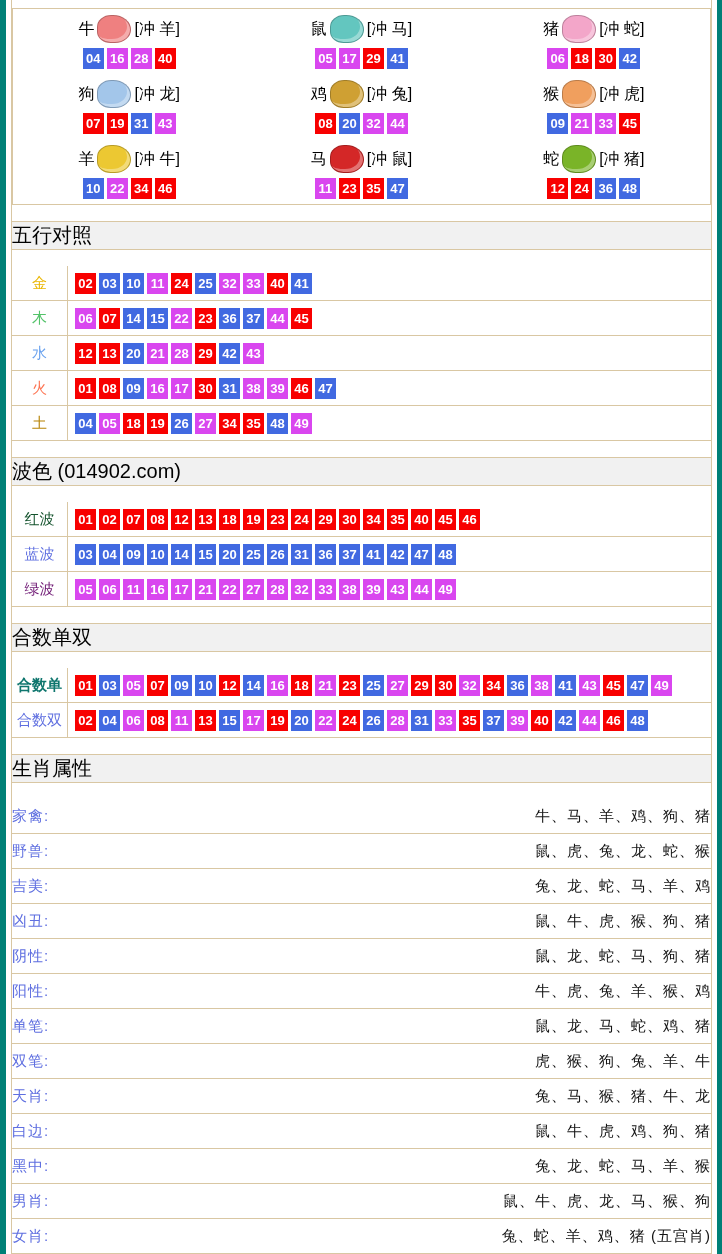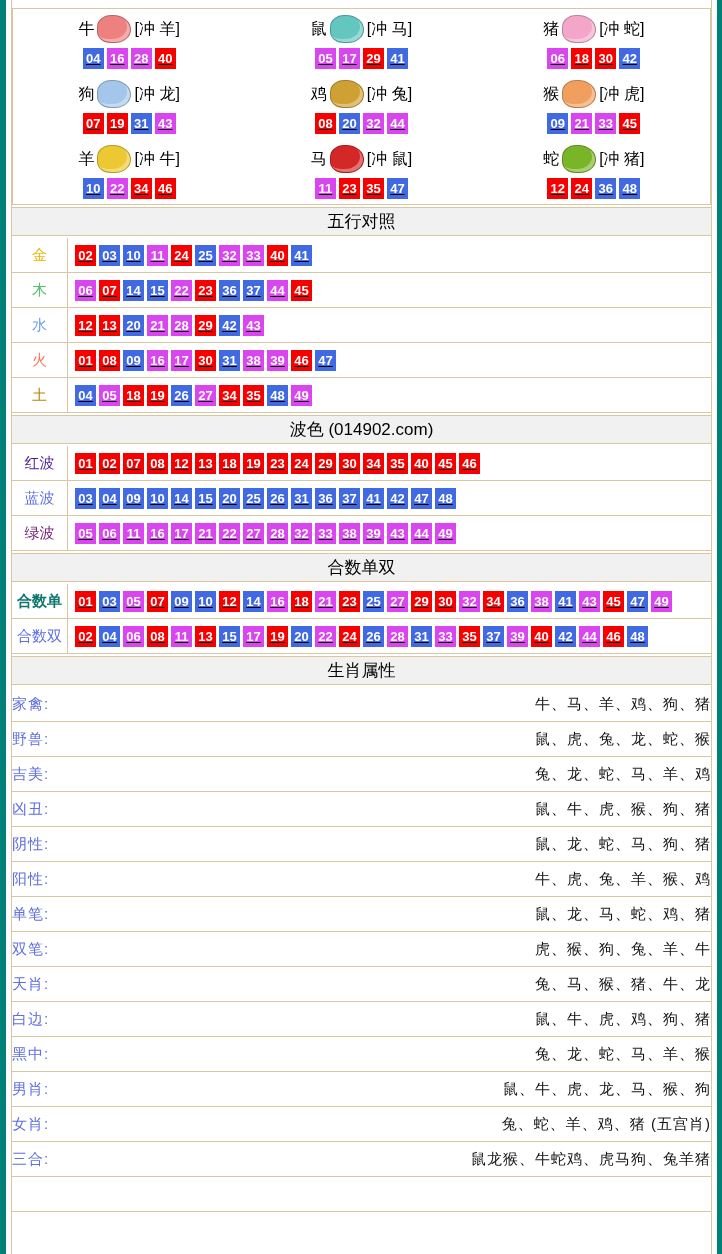--- a/index.html
+++ b/index.html
@@ -15,30 +15,30 @@
     border-left:1px solid #d9c7a3;border-right:1px solid #d9c7a3;
     box-sizing:border-box;padding-top:8px;background:#fff;
   }
   
   .zodiac-table{border:1px solid #d9c7a3;}
   .zodiac-row{display:flex;height:65px;}
   .zodiac-cell{flex:1;display:flex;flex-direction:column;align-items:center;justify-content:center;gap:5px;}
   .zc-line1{display:flex;align-items:center;font-size:16px;color:#000;line-height:20px;}
   .zc-icon{width:32px;height:26px;margin:0 3px;border-radius:46% 58% 52% 44%;border:1px solid rgba(0,0,0,.22);box-shadow:inset -3px -3px 0 rgba(255,255,255,.35);}
   
-  .balls{display:flex;gap:3px;text-decoration:underline;}
+  .balls{display:flex;gap:3px;}
   .ball{width:21px;height:21px;line-height:21px;text-align:center;color:#fff;font-weight:bold;font-size:13px;}
   .ball.r{background:#f80000;}
   .ball.b{background:#4169e1;}
   .ball.g{background:#d946ef;}
   
   .band{
-    height:29px;line-height:27px;box-sizing:border-box;margin:2px 0;
+    height:29px;line-height:27px;box-sizing:border-box;margin:16px 0;
     background:#f1f1f1;border-top:1px solid #d9c7a3;border-bottom:1px solid #d9c7a3;
-    text-align:center;font-size:17px;color:#000;
+    font-size:20px;color:#000;
   }
   
   .num-row{display:flex;align-items:center;height:35px;border-bottom:1px solid #d9c7a3;box-sizing:border-box;}
   .row-label{width:55px;min-width:55px;align-self:stretch;display:flex;align-items:center;justify-content:center;border-right:1px solid #d9c7a3;font-size:15px;}
   .row-nums{display:flex;gap:3px;padding-left:7px;}
   
   .attr-row{height:35px;box-sizing:border-box;border-bottom:1px solid #d9c7a3;display:flex;align-items:center;justify-content:space-between;font-size:15px;letter-spacing:1px;color:#141414;}
   .attr-label{color:#5f6fe0;margin-right:5px;}
 </style>
 </head>
@@ -258,21 +258,21 @@
             <span class="ball b">48</span>
             <span class="ball g">49</span>
           </div>
         </div>
       </div>
     </div>
 
   <div class="band">波色 (014902.com)</div>
   <div id="bose-rows">
       <div class="num-row">
-        <div class="row-label" style="color: #4c1d95; text-align: center;">红波</div>
+        <div class="row-label" style="color: #14532d; text-align: center;">红波</div>
         <div class="row-nums">
           <div class="balls">
             <span class="ball r">01</span>
             <span class="ball r">02</span>
             <span class="ball r">07</span>
             <span class="ball r">08</span>
             <span class="ball r">12</span>
             <span class="ball r">13</span>
             <span class="ball r">18</span>
             <span class="ball r">19</span>

